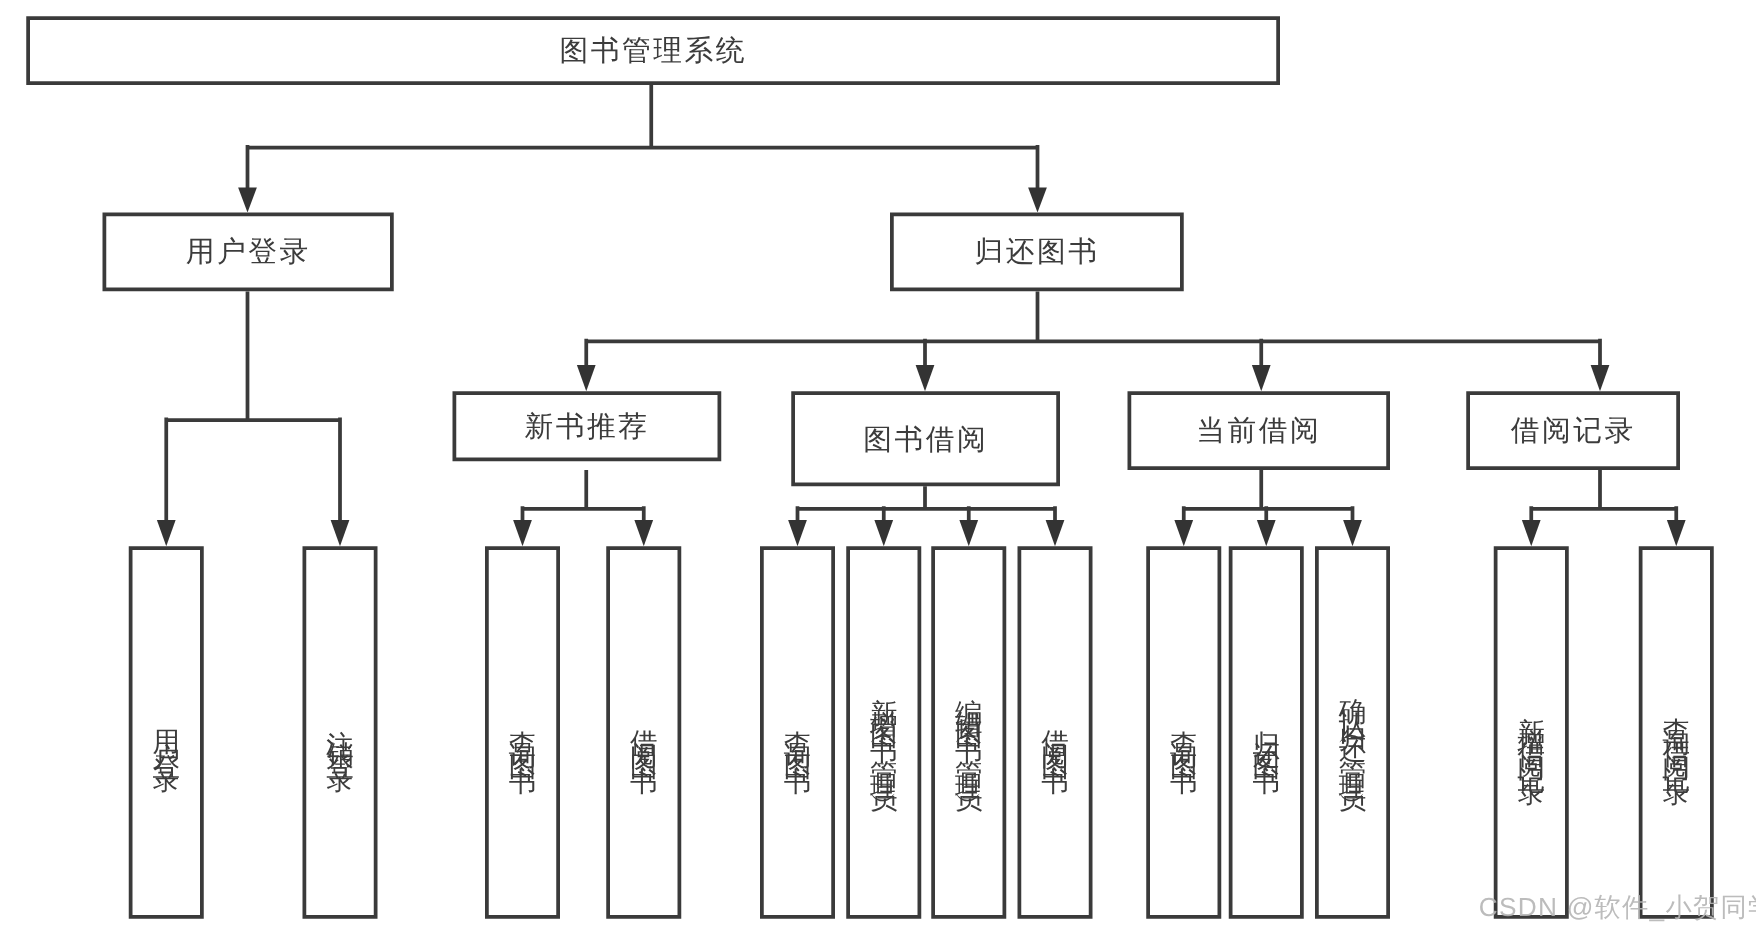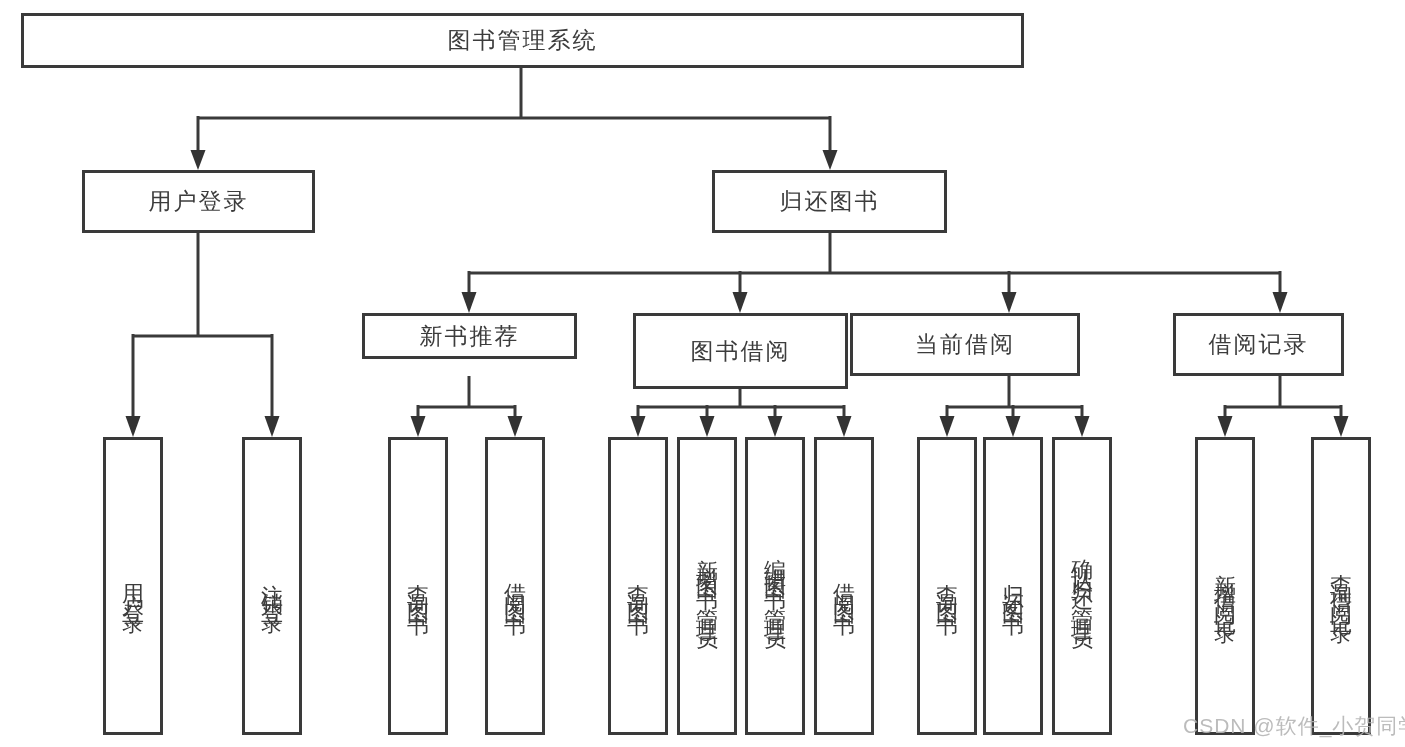--- a/index.html
+++ b/index.html
@@ -143,23 +143,23 @@
       <line x1="1341" y1="405" x2="1341" y2="420"></line>
       <polygon points="1333.5,416 1348.5,416 1341,437"></polygon>
     </g>
   </svg>
 
   <div class="box h" style="left:21px;top:13px;width:1003px;height:55px">图书管理系统</div>
 
   <div class="box h" style="left:82px;top:170px;width:233px;height:63px">用户登录</div>
   <div class="box h" style="left:712px;top:170px;width:235px;height:63px">归还图书</div>
 
-  <div class="box h" style="left:362px;top:313px;width:215px;height:46px">新书推荐</div>
+  <div class="box h" style="left:362px;top:313px;width:215px;height:56px">新书推荐</div>
   <div class="box h" style="left:633px;top:313px;width:215px;height:76px">图书借阅</div>
-  <div class="box h" style="left:850px;top:313px;width:230px;height:63px">当前借阅</div>
+  <div class="box h" style="left:902px;top:313px;width:210px;height:63px">当前借阅</div>
   <div class="box h" style="left:1173px;top:313px;width:171px;height:63px">借阅记录</div>
 
   <div class="box v" style="left:103px;top:437px;width:60px;height:298px">用户登录</div>
   <div class="box v" style="left:242px;top:437px;width:60px;height:298px">注销登录</div>
 
   <div class="box v" style="left:388px;top:437px;width:60px;height:298px">查询图书</div>
   <div class="box v" style="left:485px;top:437px;width:60px;height:298px">借阅图书</div>
 
   <div class="box v" style="left:608px;top:437px;width:60px;height:298px">查询图书</div>
   <div class="box v" style="left:677px;top:437px;width:60px;height:298px">新增图书（管理员）</div>

